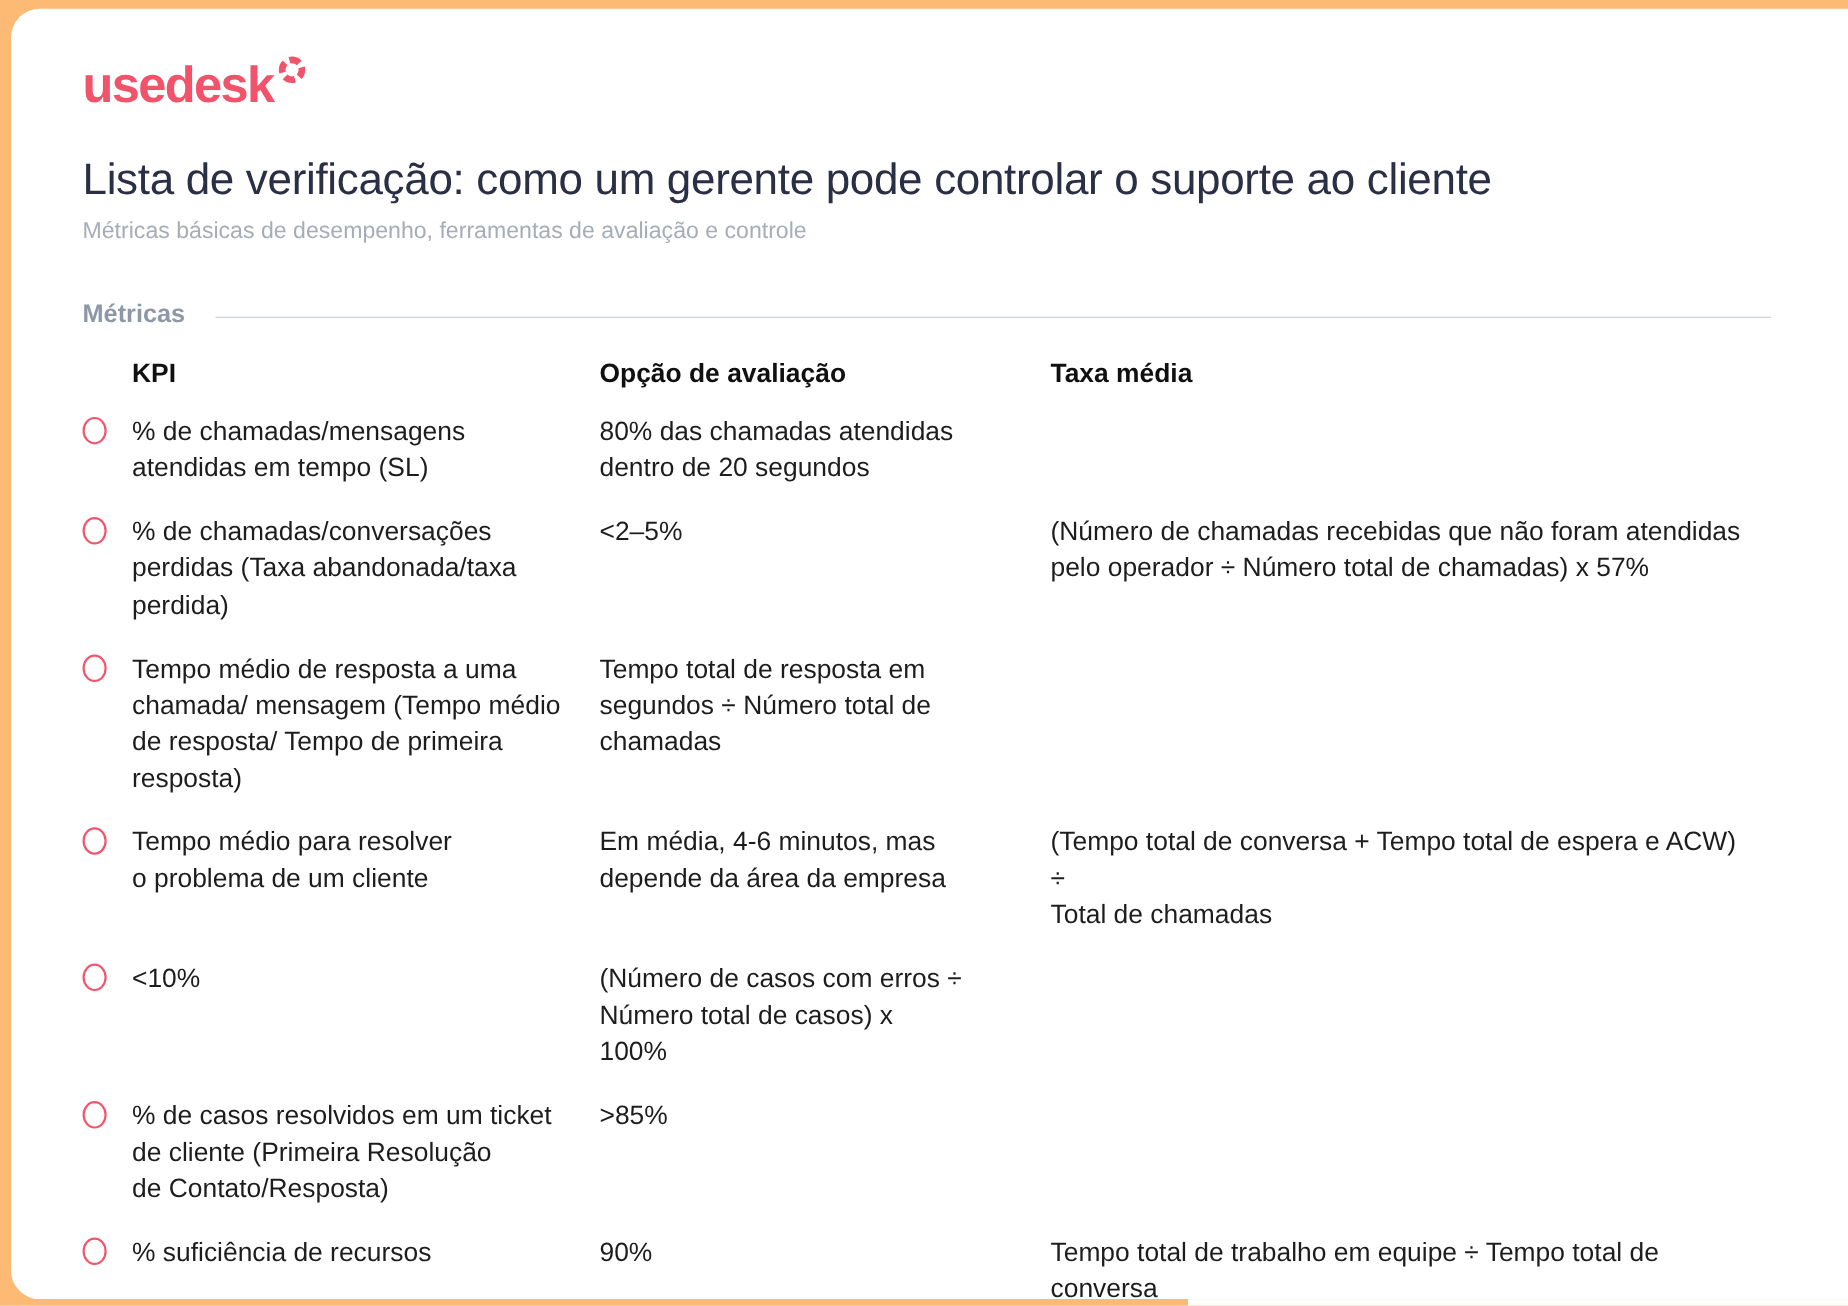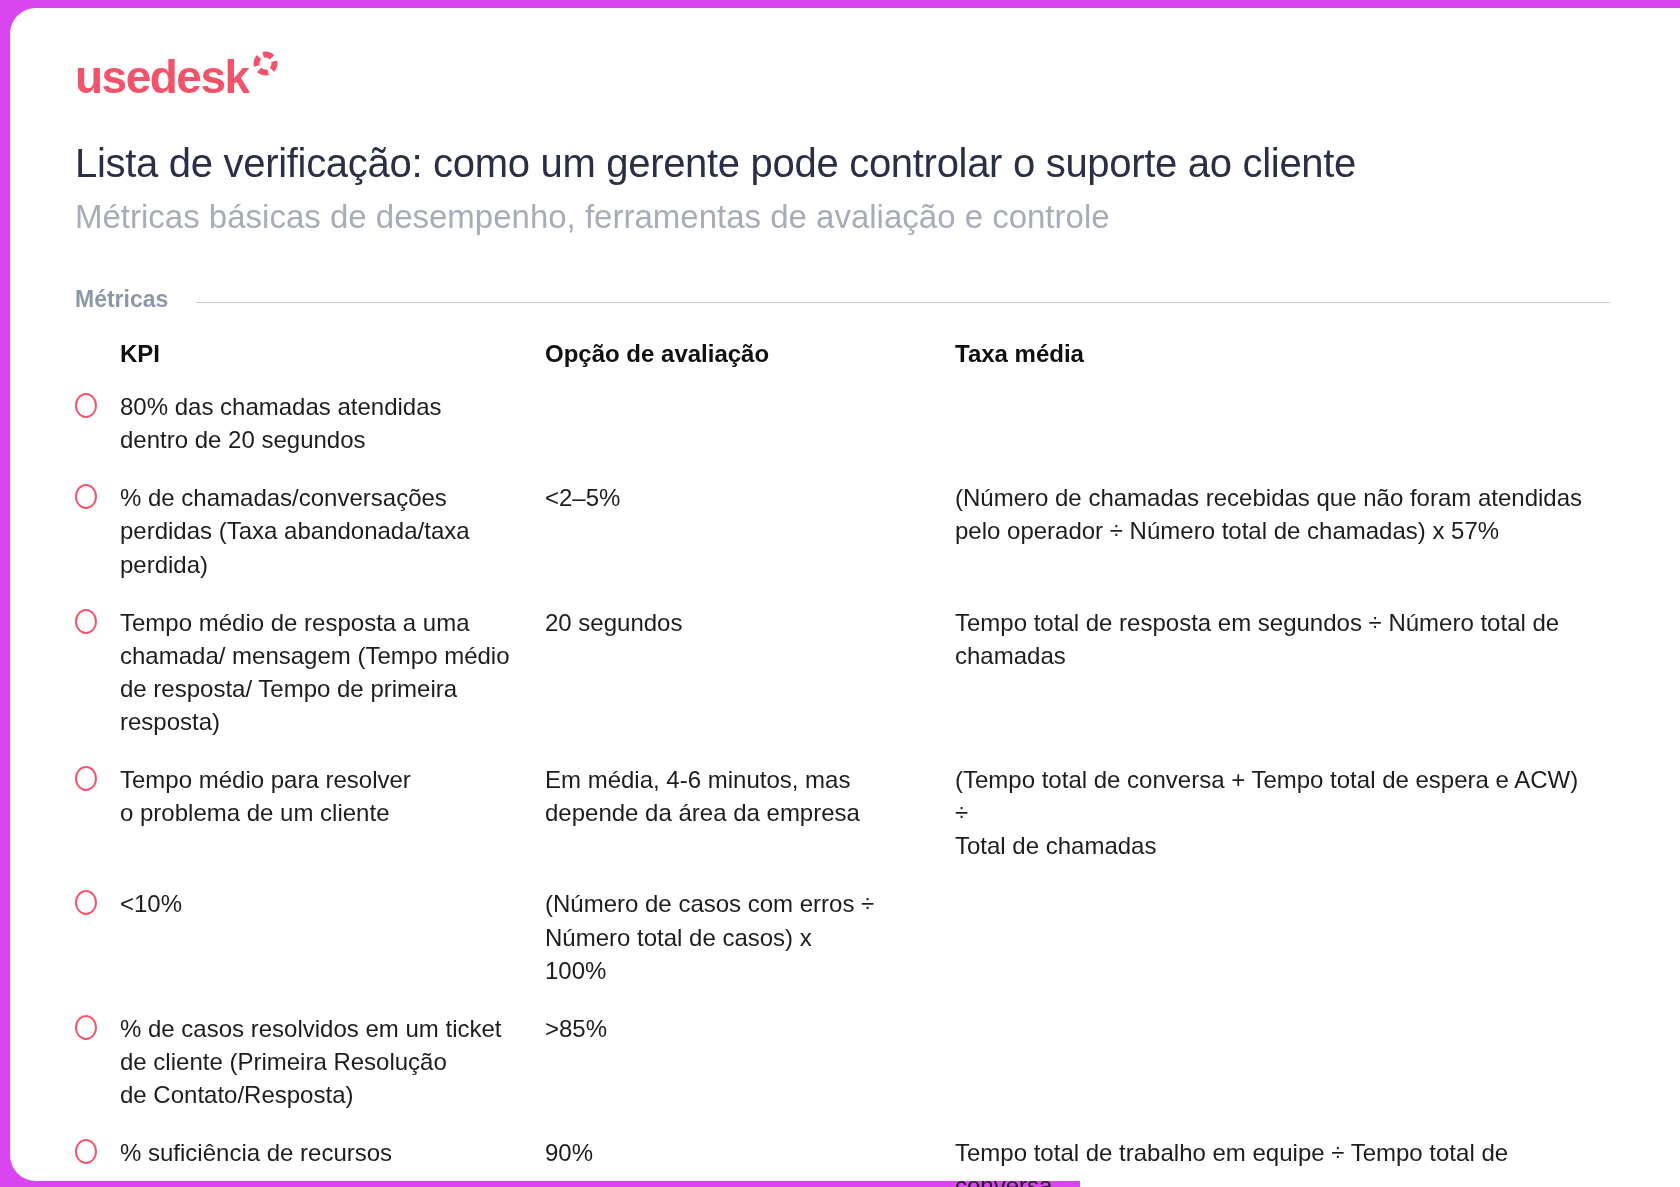--- a/index.html
+++ b/index.html
@@ -5,21 +5,21 @@
   html,body{margin:0;padding:0;}
   body{
     background:#ffffff;
     font-family:"Liberation Sans", sans-serif;
     -webkit-font-smoothing:antialiased;
   }
   .viewport{
     position:relative;
     width:1680px;
     height:1187px;
-    background:#d946ef;
+    background:#fdba74;
     overflow:hidden;
   }
   .card{
     position:absolute;
     top:8px;
     left:10px;
     right:0;
     bottom:6px;
     background:#ffffff;
     border-top-left-radius:26px;
@@ -55,21 +55,21 @@
   .page-title{
     margin-top:40px;
     font-size:40px;
     font-weight:400;
     letter-spacing:-0.3px;
     color:#2a2f45;
     line-height:1.15;
   }
   .page-subtitle{
     margin-top:12px;
-    font-size:33px;
+    font-size:21px;
     color:#a6acb8;
   }
   
   .section-row{
     margin-top:50px;
     display:flex;
     align-items:center;
   }
   .section-label{
     font-size:23px;
@@ -144,41 +144,42 @@
 
       <div class="trow header-row">
         <span></span>
         <div class="cell head">KPI</div>
         <div class="cell head">Opção de avaliação</div>
         <div class="cell head">Taxa média</div>
       </div>
 
       <div class="trow">
         <span class="bullet"></span>
+        <div class="cell">% de chamadas/mensagens
+atendidas em tempo (SL)</div>
         <div class="cell">80% das chamadas atendidas
 dentro de 20 segundos</div>
       </div>
 
       <div class="trow">
         <span class="bullet"></span>
         <div class="cell">% de chamadas/conversações
 perdidas (Taxa abandonada/taxa
 perdida)</div>
         <div class="cell">&lt;2–5%</div>
         <div class="cell">(Número de chamadas recebidas que não foram atendidas
 pelo operador ÷ Número total de chamadas) x 57%</div>
       </div>
 
       <div class="trow">
         <span class="bullet"></span>
         <div class="cell">Tempo médio de resposta a uma
 chamada/ mensagem (Tempo médio
 de resposta/ Tempo de primeira
 resposta)</div>
-        <div class="cell">20 segundos</div>
         <div class="cell">Tempo total de resposta em segundos ÷ Número total de
 chamadas</div>
       </div>
 
       <div class="trow">
         <span class="bullet"></span>
         <div class="cell">Tempo médio para resolver
 o problema de um cliente</div>
         <div class="cell">Em média, 4-6 minutos, mas
 depende da área da empresa</div>

